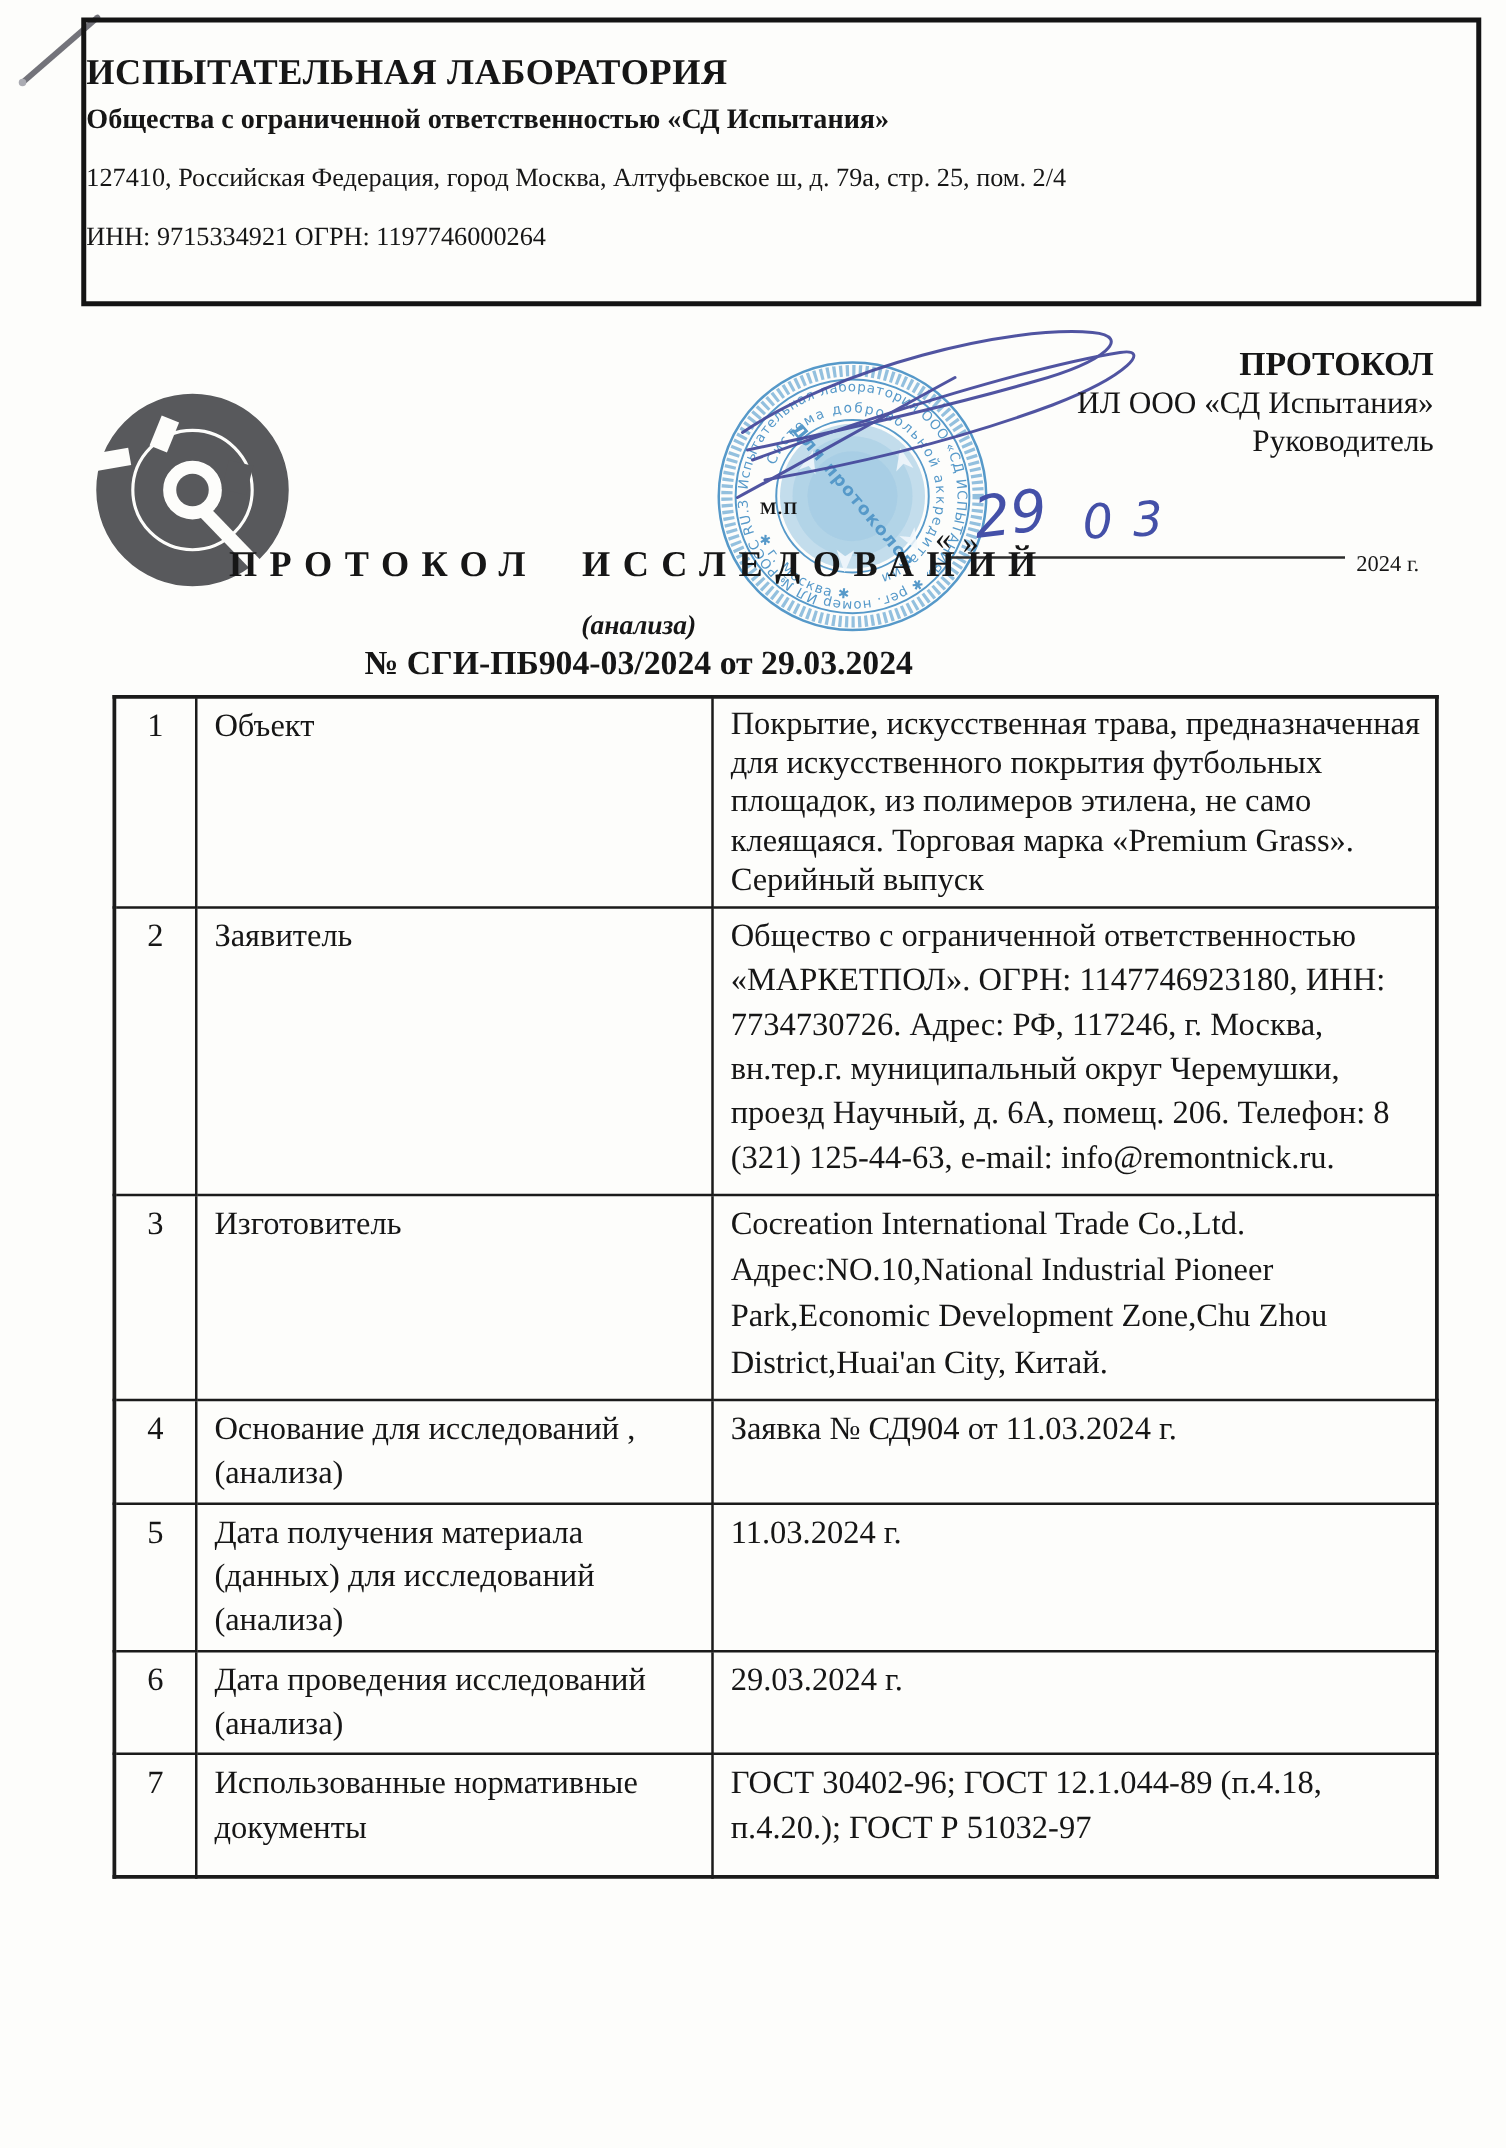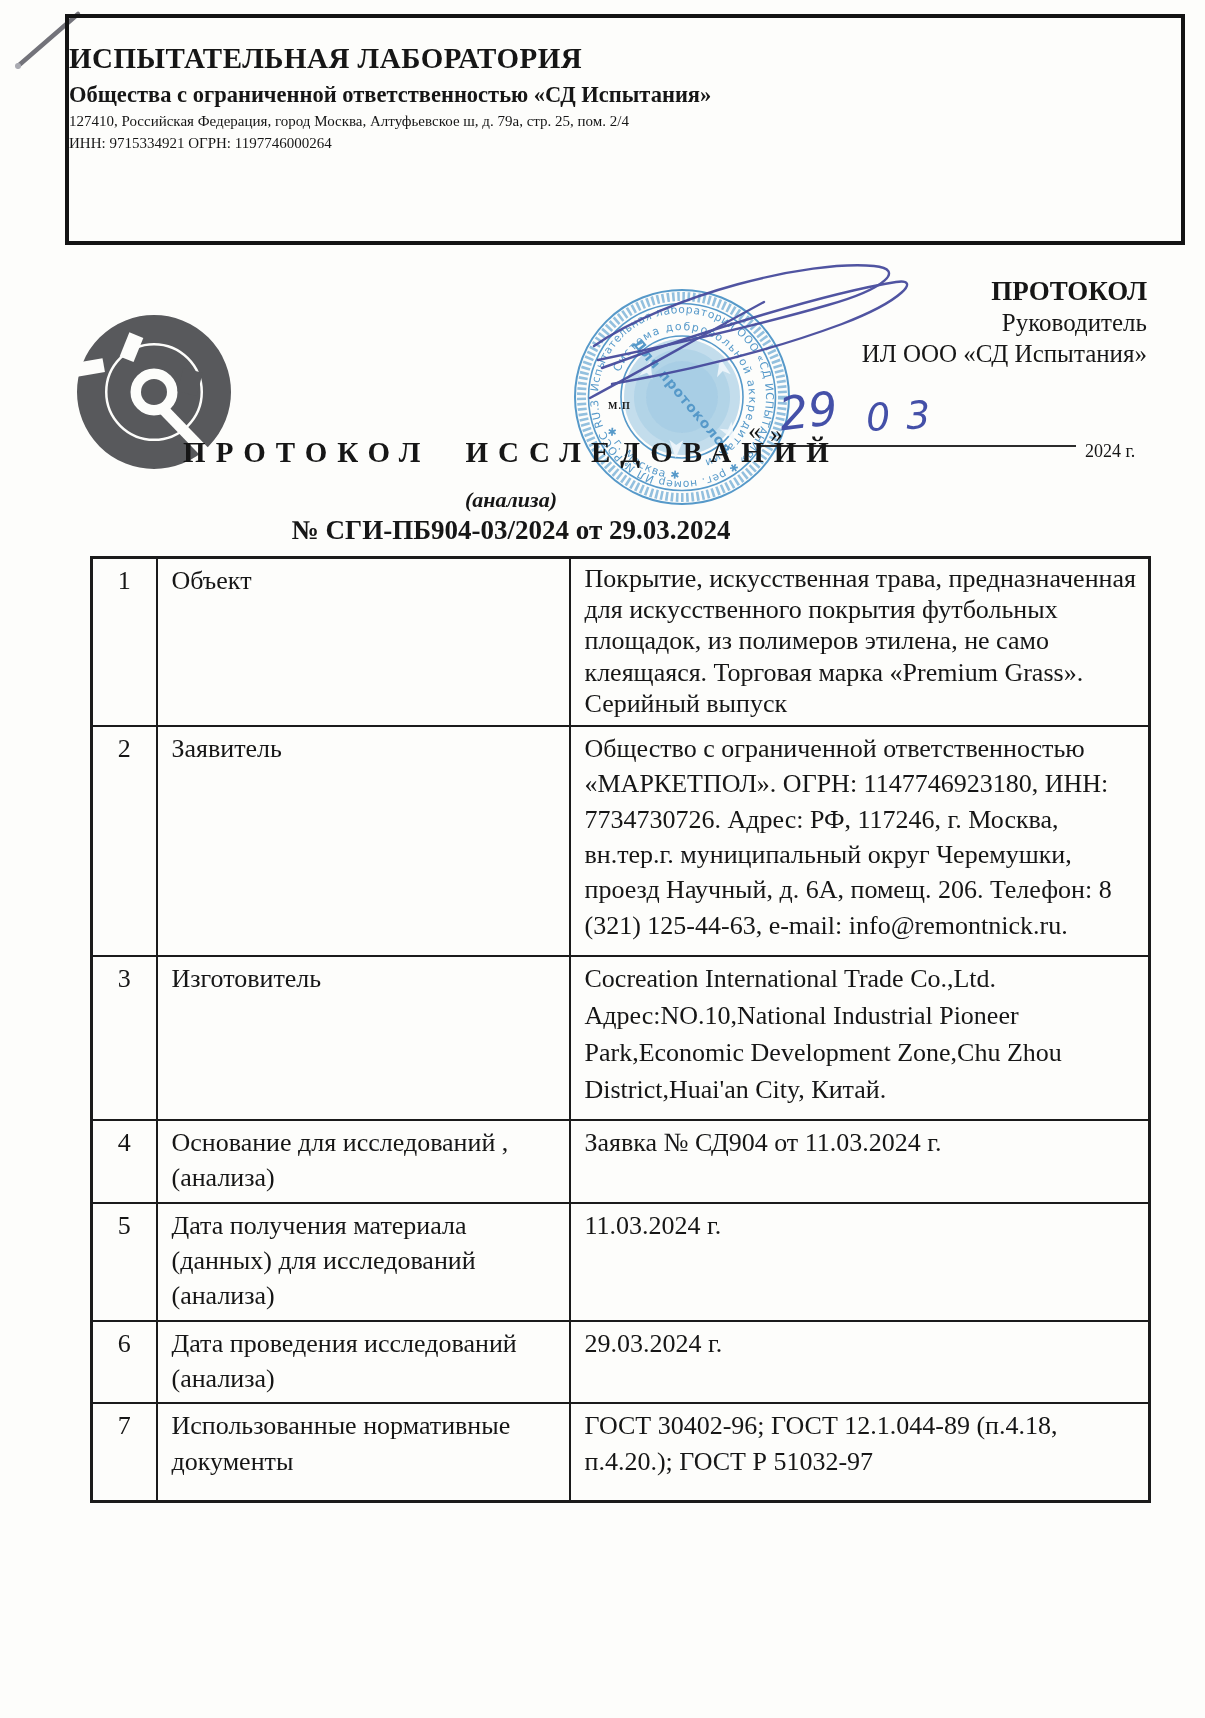--- a/index.html
+++ b/index.html
@@ -9,29 +9,29 @@
     font-family:"Liberation Serif",serif;color:#161616;
   }
   
   .header-box{
     position:absolute;left:65px;top:14px;width:1120px;height:231px;
     border:4px solid #141414;box-sizing:border-box;
     text-align:left;padding-top:24px;
   }
   .lab-title{font-size:29px;font-weight:bold;letter-spacing:.5px;}
   .lab-subtitle{font-size:22.5px;font-weight:bold;margin-top:7px;}
-  .lab-line{font-size:15px;margin-top:5px;}
+  .lab-line{font-size:21px;margin-top:22px;}
   
   .pencil-mark{position:absolute;left:8px;top:4px;}
   
   .logo{position:absolute;left:68px;top:306px;}
   
   .stamp{position:absolute;left:566px;top:281px;opacity:.93;}
   .signature{position:absolute;left:540px;top:242px;}
-  .mp-label{position:absolute;left:608px;top:400px;font-size:10px;font-weight:bold;letter-spacing:1px;}
+  .mp-label{position:absolute;left:608px;top:400px;font-size:14px;font-weight:bold;letter-spacing:1px;}
   
   .approval{position:absolute;top:276px;right:58px;text-align:right;line-height:31px;}
   .approval-title{font-size:27px;font-weight:bold;}
   .approval-line{font-size:25px;}
   
   .quote-open{position:absolute;left:748px;top:416px;font-size:26px;}
   .quote-close{position:absolute;left:770px;top:419px;font-size:26px;}
   .hand{font-family:"DejaVu Sans",sans-serif;font-style:italic;color:#4450a8;}
   .hand-day{position:absolute;left:779px;top:384px;font-size:46px;transform:rotate(-7deg);}
   .hand-month{position:absolute;left:866px;top:394px;font-size:38px;letter-spacing:16px;transform:rotate(-3deg);}
@@ -128,22 +128,22 @@
       <path d="M 54,104 C 130,52 268,18 334,24 C 366,27 345,47 288,63 C 212,85 120,105 58,118"></path>
       <path d="M 62,126 C 165,88 292,50 356,40 C 381,36 364,58 302,82 C 232,108 152,128 72,142"></path>
       <path d="M 224,60 C 165,92 102,128 50,156"></path>
     </g>
   </svg>
 
   <div class="mp-label">М.П</div>
 
   <div class="approval">
     <div class="approval-title">ПРОТОКОЛ</div>
+    <div class="approval-line">ИЛ  ООО «СД Испытания»</div>
     <div class="approval-line">Руководитель</div>
-    <div class="approval-line">ИЛ  ООО «СД Испытания»</div>
   </div>
 
   <span class="quote-open">«</span>
   <span class="quote-close">»</span>
   <span class="hand hand-day">29</span>
   <span class="hand hand-month">03</span>
   <div class="date-underline"></div>
   <span class="date-year">2024 г.</span>
 
   <div class="title-block">

